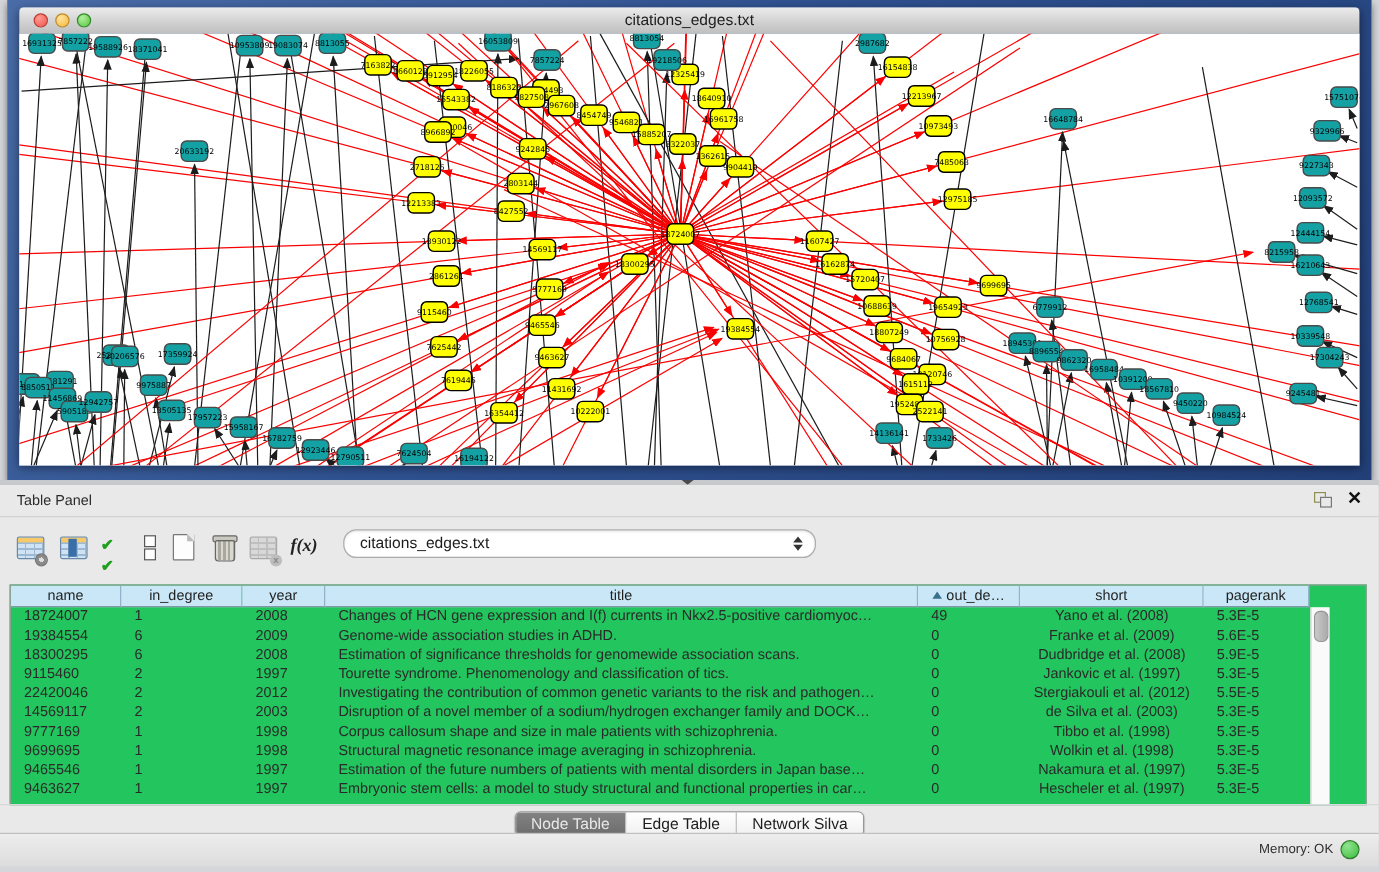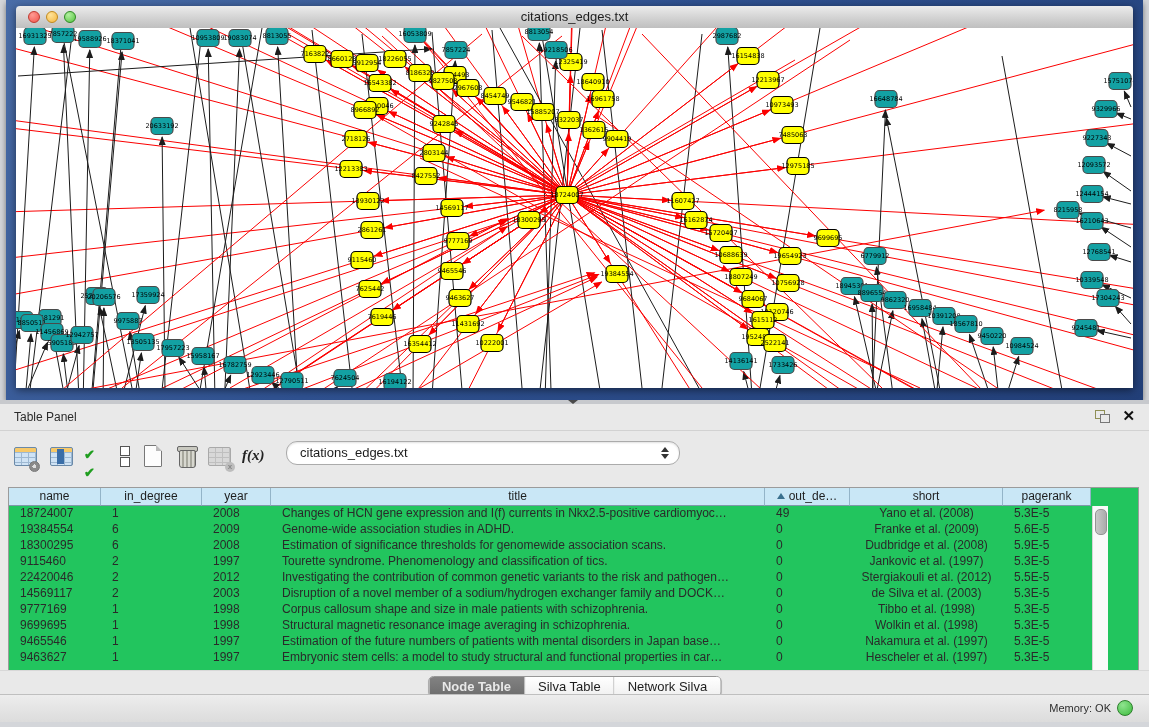--- a/index.html
+++ b/index.html
@@ -85,21 +85,21 @@
   .td.center{text-align:center;padding-left:0;}
   .vscroll{position:absolute;left:1083px;top:18px;width:15px;bottom:0;background:#fafafa;border-left:1px solid #d5d5d5;}
   .vthumb{position:absolute;left:2px;top:3px;width:10px;height:24px;border-radius:5px;background:linear-gradient(90deg,#c9c9c9,#ababab);border:1px solid #949494;}
 
   
   .tabbar{position:absolute;left:0;top:266px;width:100%;height:30px;border-top:1px solid #d8d8d8;}
   .seg{position:absolute;left:50%;top:5px;transform:translateX(-50%);display:flex;border:1px solid #979797;
     border-radius:5px;overflow:hidden;background:#fff;box-shadow:0 1px 1px rgba(0,0,0,.15);}
   .seg .tab{padding:2px 13px;font-size:13px;color:#1d1d1d;background:linear-gradient(#ffffff,#f0f0f0);border-right:1px solid #b5b5b5;cursor:default;}
   .seg .tab:last-child{border-right:none;}
-  .seg .tab.active{background:linear-gradient(#828282,#6d6d6d);color:#e8e8e8;font-weight:bold;}
+  .seg .tab.active{background:linear-gradient(#828282,#6d6d6d);color:#e8e8e8;}
 
   
   .statusbar{position:absolute;left:0;top:694px;width:1149px;height:27px;background:linear-gradient(#ededed,#dcdcdc);border-top:1px solid #bfbfbf;}
   .mem-label{position:absolute;right:38px;top:7px;font-size:11px;color:#2f2f2f;}
   .mem-dot{position:absolute;right:16px;top:5px;width:14px;height:14px;border-radius:50%;
     background:radial-gradient(circle at 35% 30%,#8fe48f,#3cbb3c);border:1px solid #2c7e2c;}
 </style>
 </head>
 <body>
 
@@ -845,21 +845,21 @@
           <div class="tr"><div class="td" style="width: 92px;">9463627</div><div class="td" style="width: 101px;">1</div><div class="td" style="width: 69px;">1997</div><div class="td" style="width: 494px;">Embryonic stem cells: a model to study structural and functional properties in car…</div><div class="td" style="width: 85px;">0</div><div class="td center" style="width: 153px;">Hescheler et al. (1997)</div><div class="td" style="width: 88px;">5.3E-5</div></div>
         </div>
       <div class="vscroll">
           <div class="vthumb"></div>
         </div>
     </div>
 
     <div class="tabbar">
       <div class="seg" id="tabseg">
           <div class="tab active">Node Table</div>
-          <div class="tab">Silva Table</div>
+          <div class="tab">Edge Table</div>
           <div class="tab">Network Silva</div>
         </div>
     </div>
   </div>
 
   <div class="statusbar">
     <span class="mem-label">Memory: OK</span>
     <span class="mem-dot"></span>
   </div>
 

